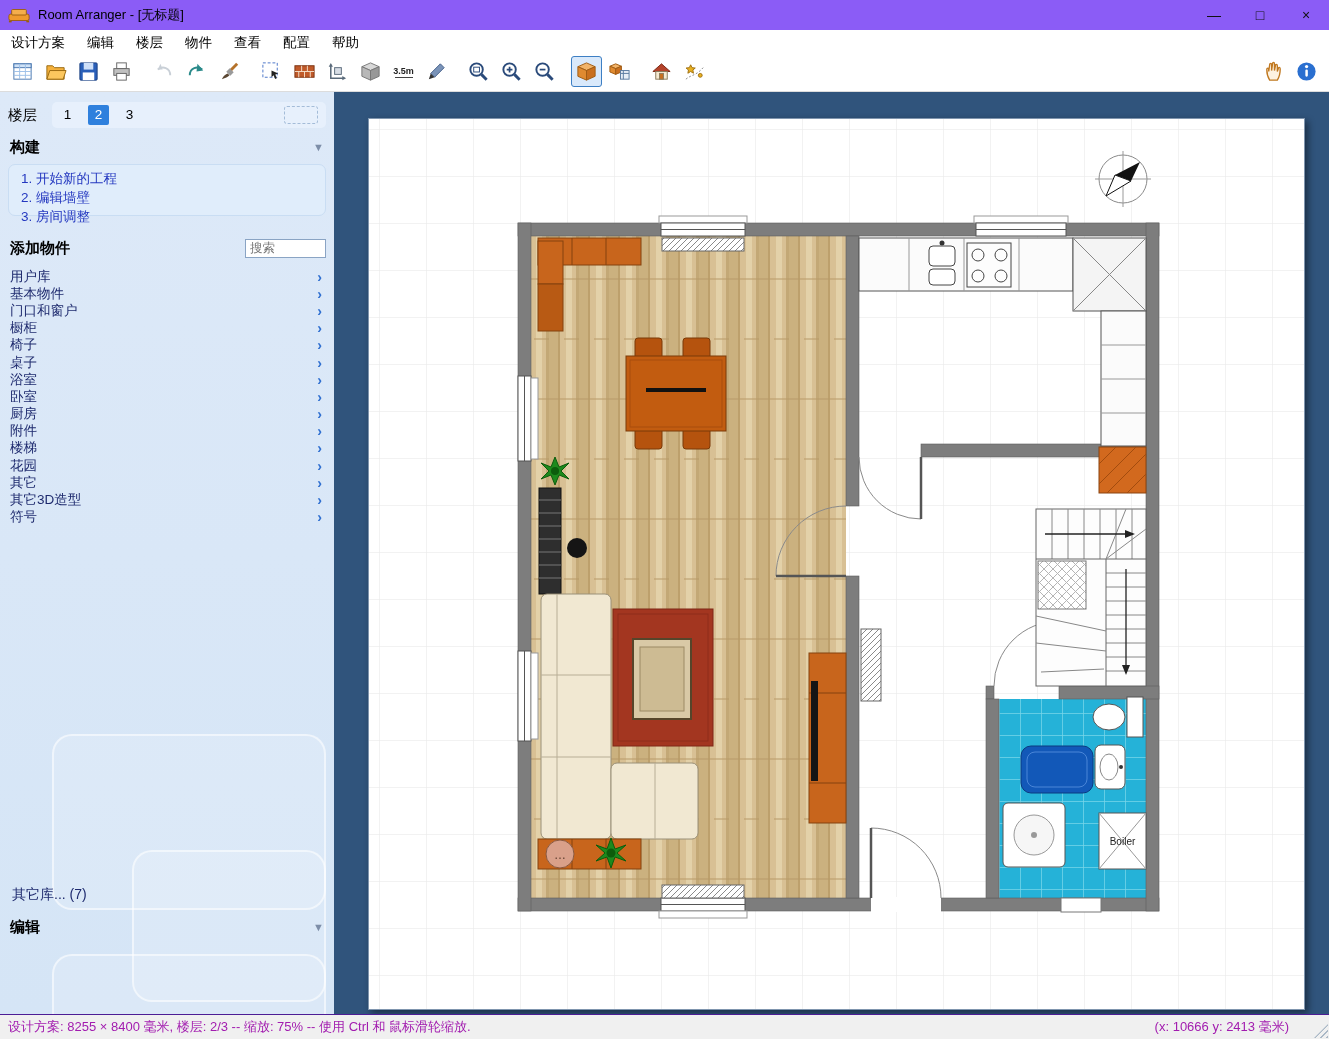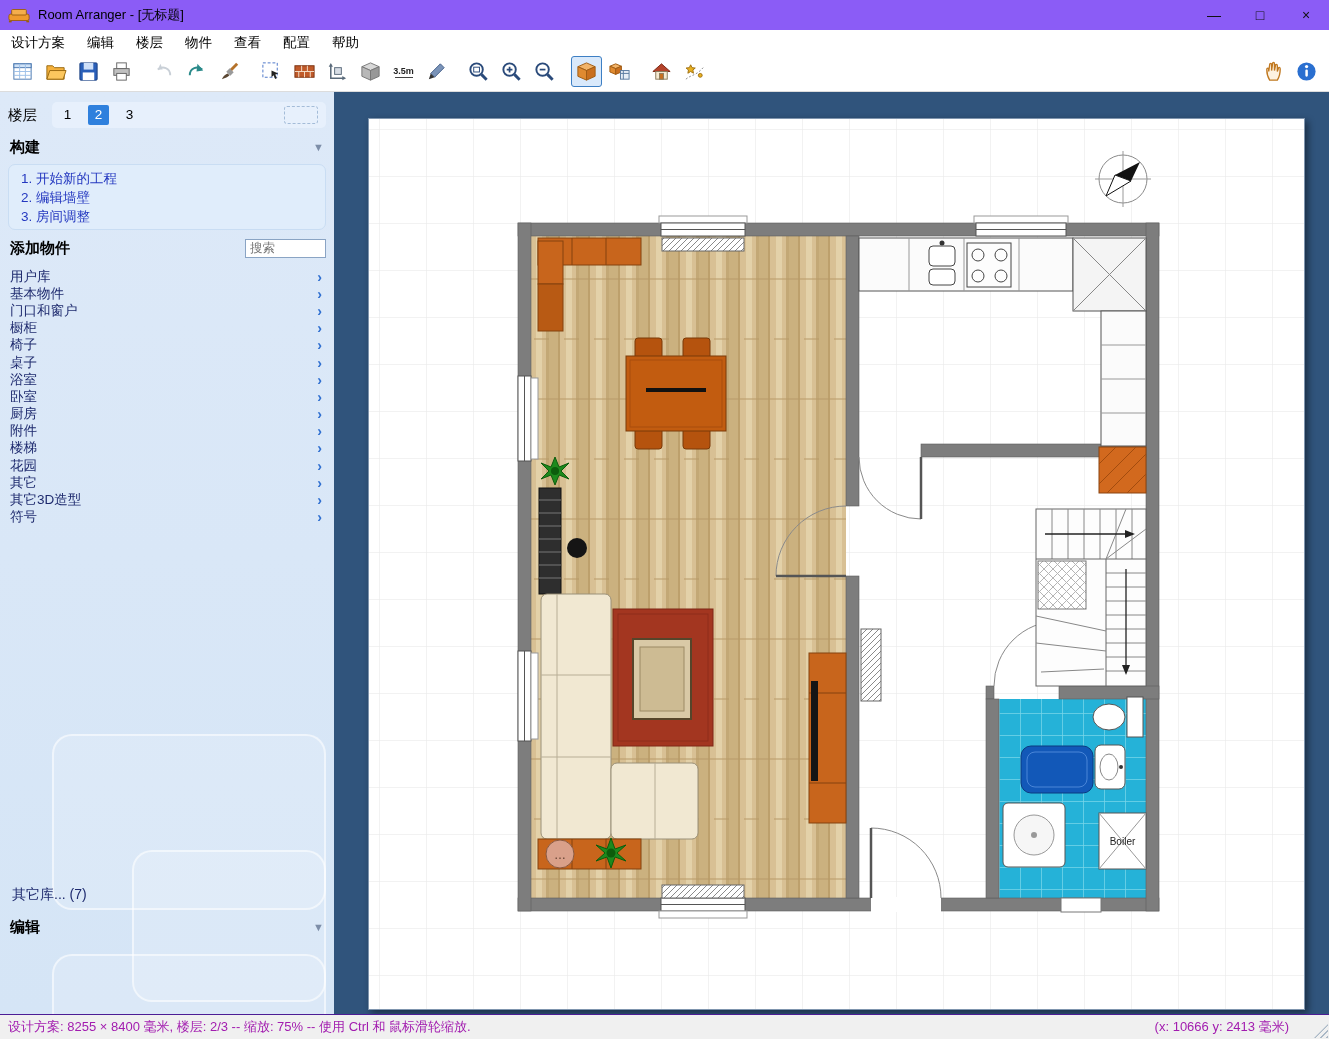--- a/index.html
+++ b/index.html
@@ -46,21 +46,21 @@
   .floors-label { font-size:14.5px; color:#000; z-index:1; width:44px; }
   .floor-tab { z-index:1; width:21px; height:20px; line-height:20px; text-align:center;
                font-size:13.5px; color:#000; margin:0 5px; border-radius:2px; }
   .floor-tab.active { background:#2f80dd; color:#fff; }
   .floor-more { z-index:1; margin-left:auto; margin-right:8px; width:34px; height:18px;
                 border:1px dashed #a4bcd8; border-radius:3px; }
   .sec-header { position:absolute; left:10px; right:10px; height:22px; z-index:1;
                 display:flex; align-items:center; justify-content:space-between; }
   .sec-title { font-size:15px; font-weight:bold; color:#000; }
   .collapse { font-size:11px; color:#7d8ea8; }
-  .steps-panel { position:absolute; left:8px; right:8px; top:72px; height:66px; z-index:1;
+  .steps-panel { position:absolute; left:8px; right:8px; top:72px; height:52px; z-index:1;
                  background:#e0edfb; border:1px solid #c9ddf3; border-radius:7px;
                  padding:4px 12px; }
   .step { font-size:13.5px; color:#2438c0; line-height:19px; }
   .add-row { position:absolute; left:10px; right:8px; top:144px; height:24px; z-index:1;
              display:flex; align-items:center; justify-content:space-between; }
   .search-box { width:81px; height:19px; border:1px solid #8aa4c4; background:#fff;
                 font-size:12.5px; padding:0 4px; color:#333; font-family:"Liberation Sans",sans-serif; }
   .cat-list { position:absolute; left:10px; right:12px; top:176px; z-index:1; }
   .cat-row { display:flex; justify-content:space-between; align-items:center; height:17.2px;gap:16px; }
   .cat-label { font-size:13.5px; color:#1e2a6e; }

